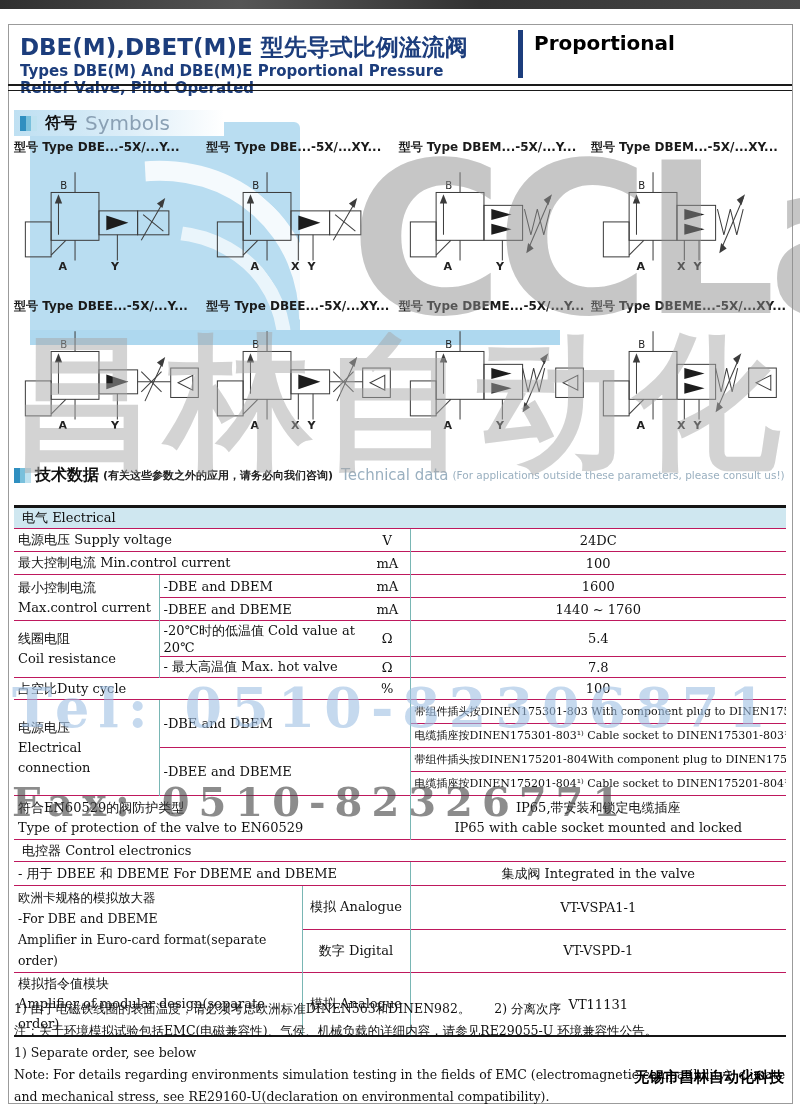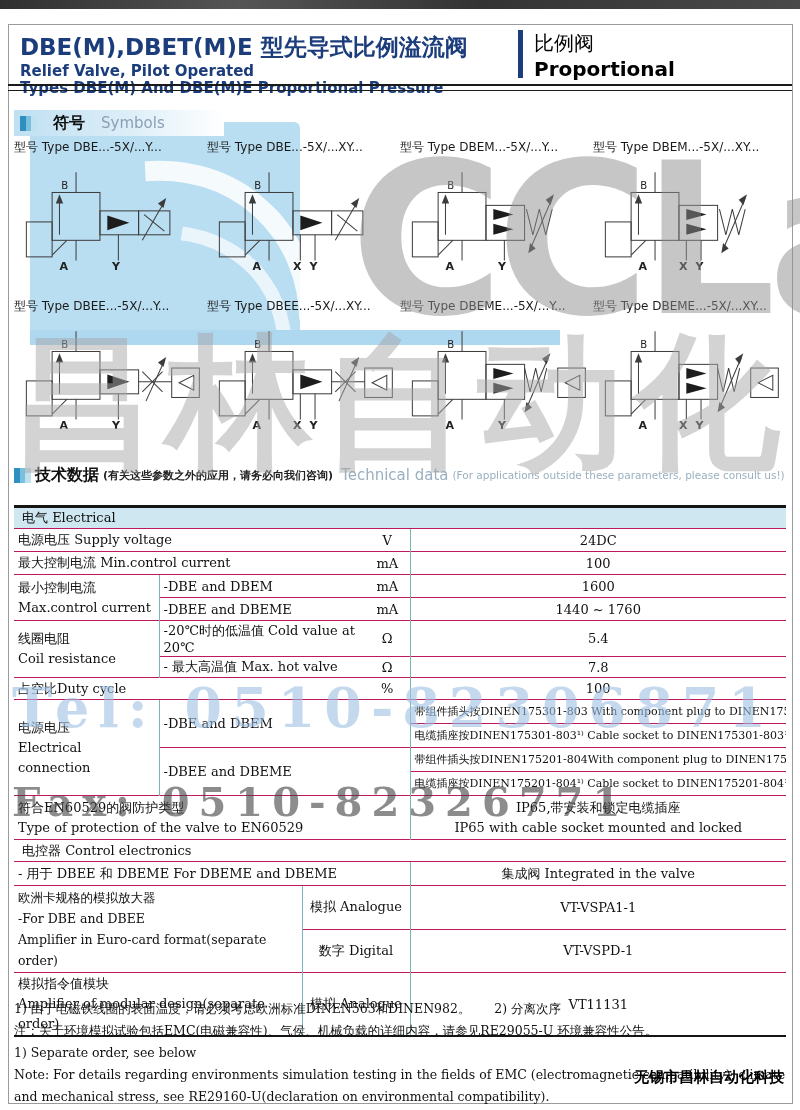--- a/index.html
+++ b/index.html
@@ -16,36 +16,36 @@
   .h-right{position:absolute;left:518px;top:30px;display:flex;gap:11px;z-index:1;}
   .vbar{width:5px;height:48px;background:#1c3d7c;}
   .cat-zh{font-family:"DejaVu Serif","Liberation Serif",serif;font-size:20px;color:#000;line-height:26px;}
   .cat-en{font-weight:bold;font-size:20px;color:#000;line-height:26px;}
   .h-rule{position:absolute;left:8px;top:84px;width:784px;height:4px;
           border-top:2px solid #1a1a1a;border-bottom:1px solid #1a1a1a;z-index:1;}
 
   
   .sec-bar{position:absolute;left:14px;top:110px;width:210px;height:26px;z-index:1;
            background:linear-gradient(90deg,#bfe0f2,#ddeef8 55%,#ffffff);
-           display:flex;align-items:center;gap:16px;padding-left:6px;box-sizing:border-box;}
+           display:flex;align-items:center;gap:8px;padding-left:6px;box-sizing:border-box;}
   .sec-icon{width:17px;height:15px;flex:0 0 auto;
            background:linear-gradient(90deg,#2f8fc0 0 34%,#79c0dc 34% 62%,#bfe2f0 62% 100%);}
   .sec-zh{font-weight:bold;font-size:16px;color:#101010;white-space:nowrap;}
-  .sec-en{font-size:15px;color:#8aa0b4;white-space:nowrap;}
+  .sec-en{font-size:20px;color:#8aa0b4;white-space:nowrap;}
   .tech-bar{position:absolute;left:14px;top:461px;width:772px;height:28px;z-index:1;
            display:flex;align-items:center;gap:4px;}
   .tz{font-weight:bold;font-size:16px;color:#101010;white-space:nowrap;}
   .tzs{font-weight:bold;font-size:11px;color:#222;white-space:nowrap;}
   .te{font-size:15px;color:#9ab0c0;white-space:nowrap;margin-left:4px;}
   .tes{font-size:10.5px;color:#9ab0c0;white-space:nowrap;}
 
   
   .sym-grid{position:absolute;left:14px;top:140px;width:772px;z-index:1;
             display:grid;grid-template-columns:repeat(4,1fr);row-gap:14px;}
-  .sym-label{font-size:12px;color:#1a1a1a;white-space:nowrap;line-height:15px;}
+  .sym-label{font-size:12px;color:#1a1a1a;white-space:nowrap;line-height:15px;font-weight:bold;}
   .sym-svg{width:184px;height:128px;display:block;margin:2px auto 0;}
   .sym line,.sym rect,.sym polyline{stroke:#3c3c3c;fill:none;stroke-width:1.1;}
   .sym .fillt{fill:#1d1d1d;stroke:none;}
   .sym .head{fill:#3c3c3c;stroke:none;}
   .sym .opent{fill:none;stroke:#3c3c3c;stroke-width:1.1;}
   .sym text{font-family:"DejaVu Sans",sans-serif;font-size:11px;fill:#222;}
   .sym .port{font-weight:bold;font-size:12px;}
 
   
   .tech-table{position:absolute;left:14px;top:505px;width:772px;z-index:1;
@@ -101,27 +101,26 @@
 
 <div class="page">
   <div class="top-strip"></div>
   <div class="frame"></div>
 
   <div class="wm wm-blue"></div>
   <div class="wm wm-blue2"></div>
 
   <div class="h-left">
     <div class="h-title">DBE(M),DBET(M)E 型先导式比例溢流阀</div>
+    <div class="h-sub">Types DBE(M) And DBE(M)E Proportional Pressure</div>
     <div class="h-sub">Relief Valve, Pilot Operated</div>
-    <div class="h-sub">Types DBE(M) And DBE(M)E Proportional Pressure</div>
   </div>
   <div class="h-right">
     <div class="vbar"></div>
     <div>
-      <div class="cat-zh">比例阀</div>
       <div class="cat-en">Proportional</div>
     </div>
   </div>
   <div class="h-rule"></div>
 
   <div class="sec-bar">
     <span class="sec-icon"></span>
     <span class="sec-zh">符号</span>
     <span class="sec-en">Symbols</span>
   </div>
@@ -439,21 +438,21 @@
         </tr>
 
     <tr class="h24">
       <td colspan="4" class="lab">- 用于 DBEE 和 DBEME For DBEME and DBEME</td>
       <td class="val bl">集成阀 Integrated in the valve</td>
     </tr>
 
     <tr class="h34">
       <td colspan="2" rowspan="2" class="lab three">
         <div>欧洲卡规格的模拟放大器</div>
-        <div>-For DBE and DBEE</div>
+        <div>-For DBE and DBEME</div>
         <div>Amplifier in Euro-card format(separate order)</div>
       </td>
       <td colspan="2" class="kind bl">模拟 Analogue</td>
       <td class="val bl">VT-VSPA1-1</td>
     </tr>
     <tr class="h34">
       <td colspan="2" class="kind bl">数字 Digital</td>
       <td class="val bl">VT-VSPD-1</td>
     </tr>
 

